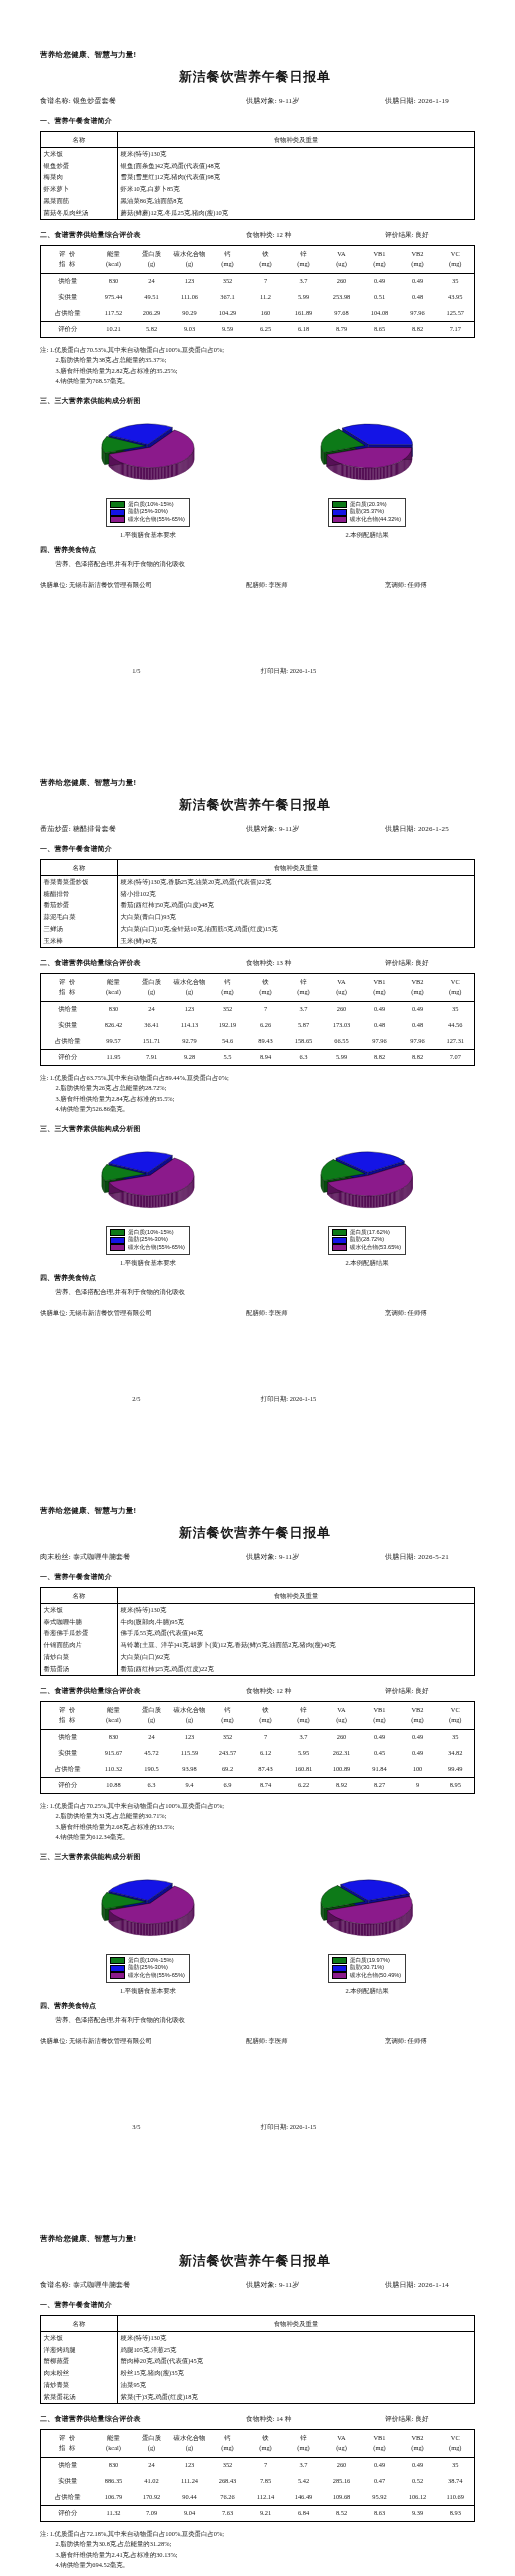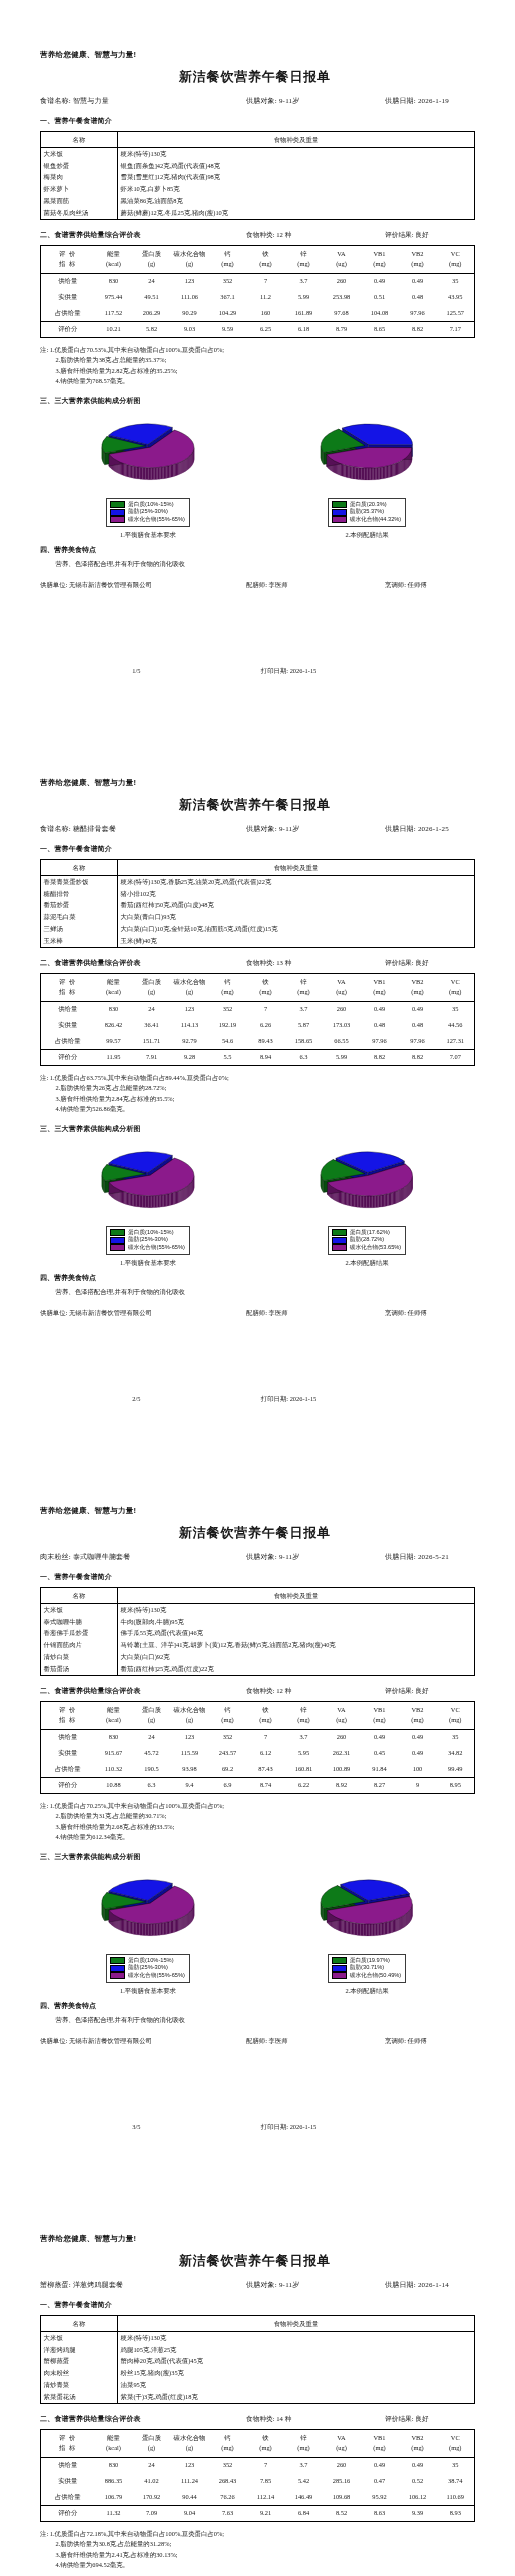--- a/index.html
+++ b/index.html
@@ -200,21 +200,21 @@
 </style>
 </head>
 <body>
 
 <div id="root">
     <div class="page">
       <div class="inner">
         <div class="slogan">营养给您健康、智慧与力量!</div>
         <div class="doc-title">新洁餐饮营养午餐日报单</div>
         <div class="meta-row">
-          <div class="m1">食谱名称: 智慧与力量</div>
+          <div class="m1">食谱名称: 银鱼炒蛋套餐</div>
           <div class="m2">供膳对象: 9-11岁</div>
           <div class="m3">供膳日期: 2026-1-19</div>
         </div>
         <div class="sec-head">一、营养午餐食谱简介</div>
         <table class="recipe">
           <colgroup>
             <col class="c1">
             <col>
           </colgroup>
           <thead>
@@ -594,21 +594,21 @@
       <div class="footer">
         <div class="f1">1/5</div>
         <div class="f2">打印日期: 2026-1-15</div>
       </div>
     </div>
     <div class="page">
       <div class="inner">
         <div class="slogan">营养给您健康、智慧与力量!</div>
         <div class="doc-title">新洁餐饮营养午餐日报单</div>
         <div class="meta-row">
-          <div class="m1">食谱名称: 糖醋排骨套餐</div>
+          <div class="m1">番茄炒蛋: 糖醋排骨套餐</div>
           <div class="m2">供膳对象: 9-11岁</div>
           <div class="m3">供膳日期: 2026-1-25</div>
         </div>
         <div class="sec-head">一、营养午餐食谱简介</div>
         <table class="recipe">
           <colgroup>
             <col class="c1">
             <col>
           </colgroup>
           <thead>
@@ -1382,21 +1382,21 @@
       <div class="footer">
         <div class="f1">3/5</div>
         <div class="f2">打印日期: 2026-1-15</div>
       </div>
     </div>
     <div class="page">
       <div class="inner">
         <div class="slogan">营养给您健康、智慧与力量!</div>
         <div class="doc-title">新洁餐饮营养午餐日报单</div>
         <div class="meta-row">
-          <div class="m1">蟹柳蒸蛋: 洋葱烤鸡腿套餐</div>
+          <div class="m1">食谱名称: 泰式咖喱牛腩套餐</div>
           <div class="m2">供膳对象: 9-11岁</div>
           <div class="m3">供膳日期: 2026-1-14</div>
         </div>
         <div class="sec-head">一、营养午餐食谱简介</div>
         <table class="recipe">
           <colgroup>
             <col class="c1">
             <col>
           </colgroup>
           <thead>

